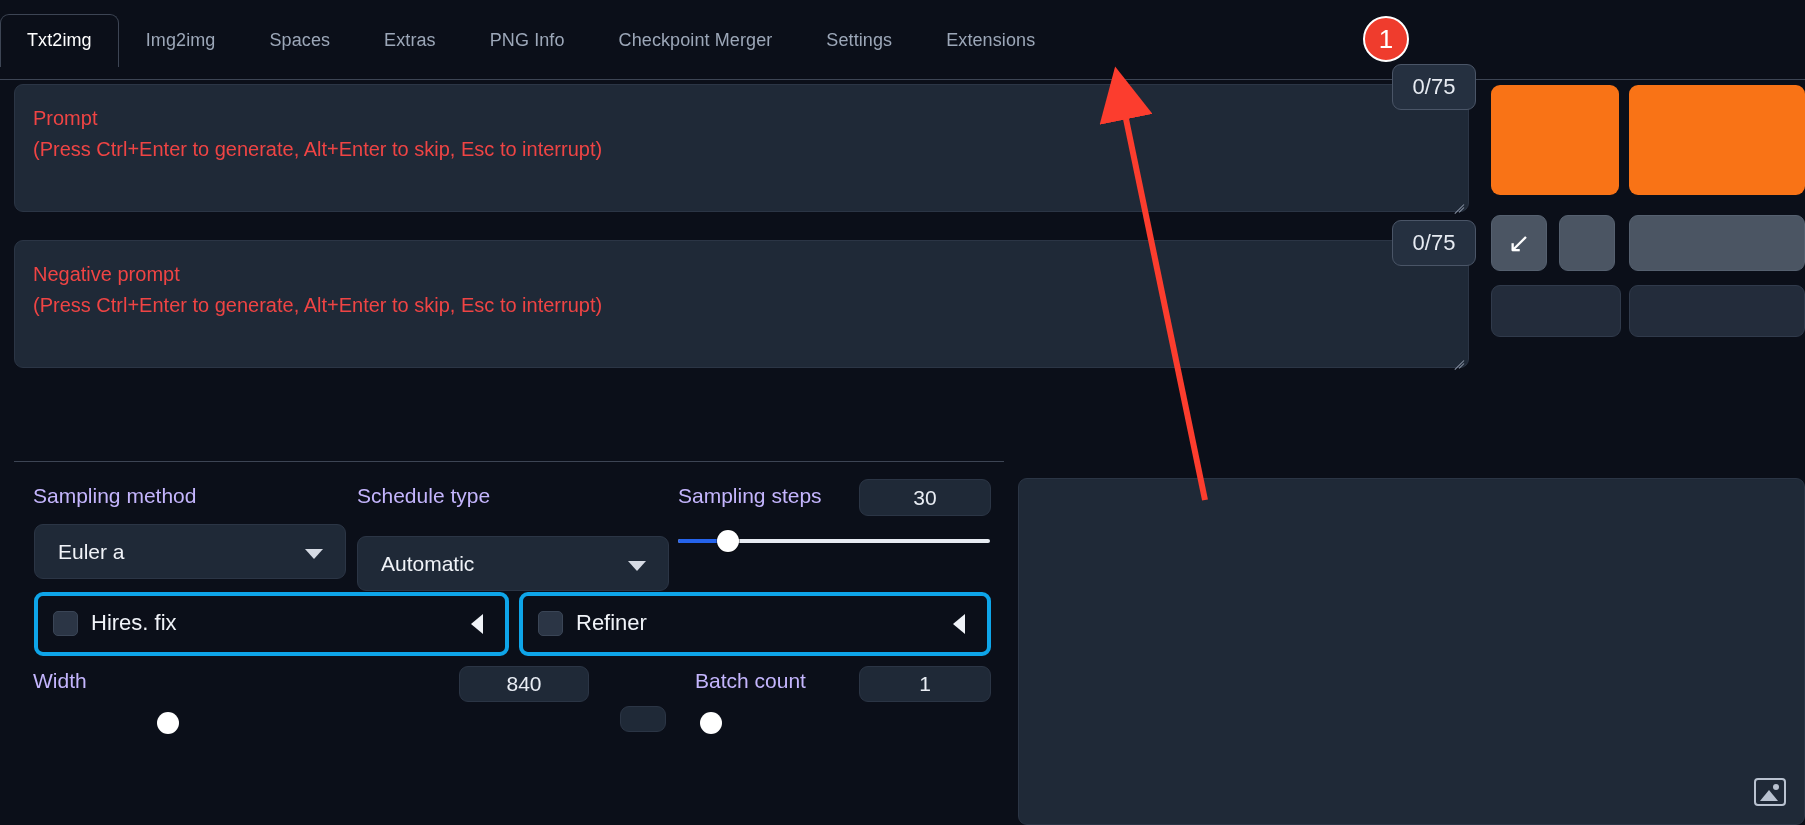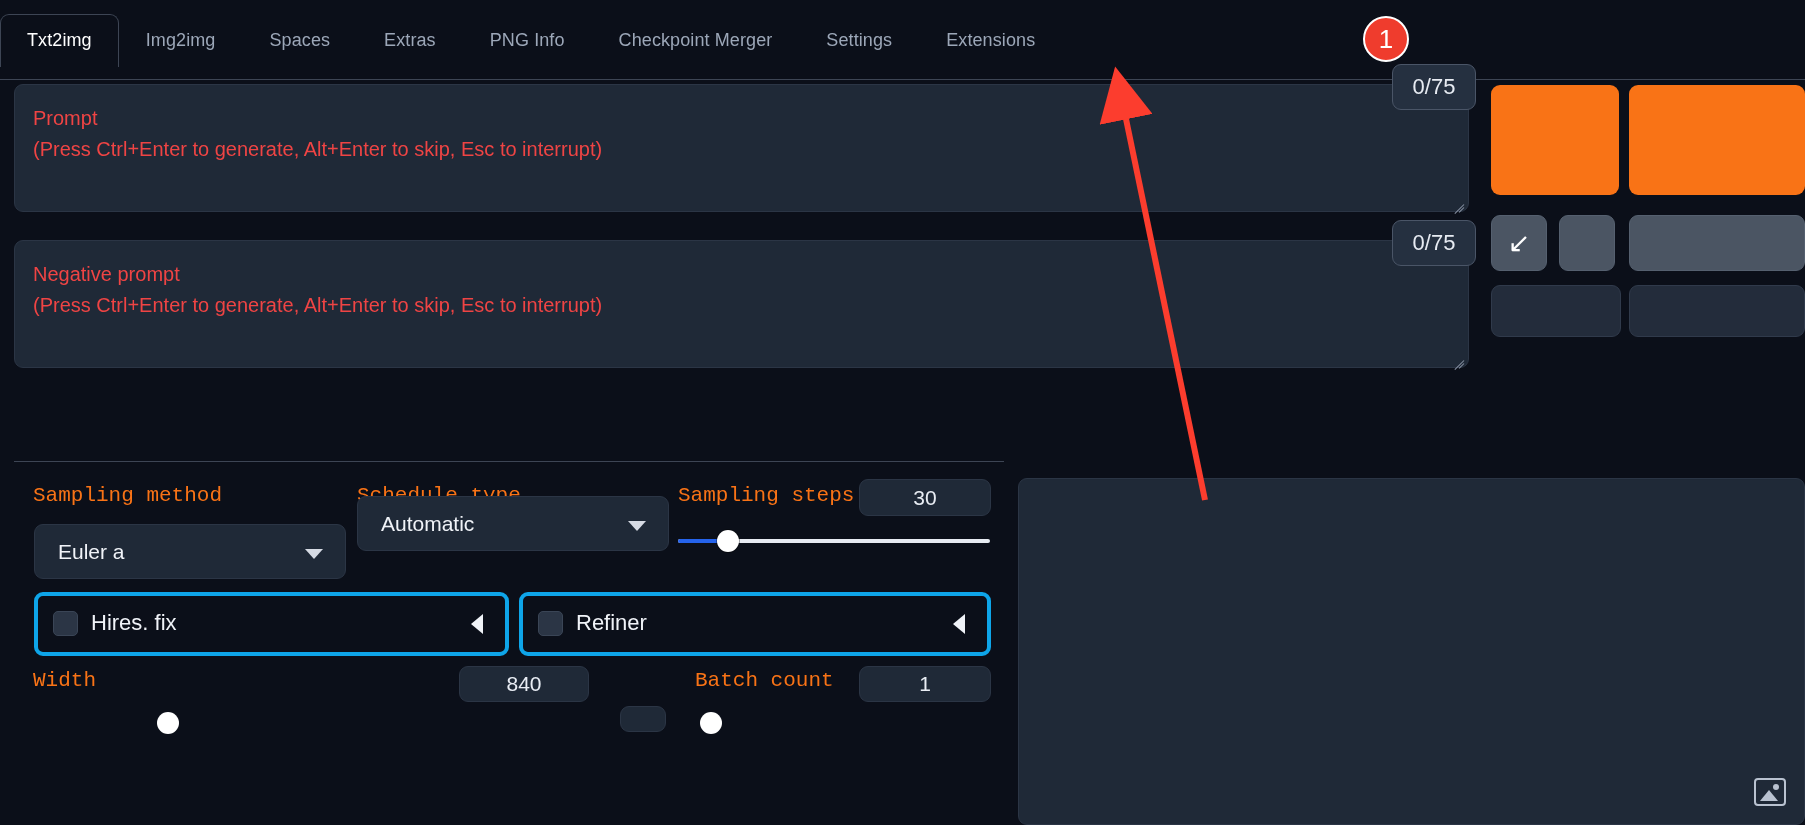--- a/index.html
+++ b/index.html
@@ -105,35 +105,35 @@
   .subtab.active {
     color: #ffffff; background: #0b0f19; border-color: #3d4554;
     position: relative; z-index: 3;
   }
   .subtab.active::after {
     content: ""; position: absolute; left: 0; right: 0; bottom: -1px; height: 2px; background: #0b0f19;
   }
 
   
   .form-label {
-    position: absolute; font-size: 21px; color: #f97316; line-height: 1; white-space: nowrap; font-family: Liberation Mono, monospace;
+    position: absolute; font-size: 21px; color: #c4b5fd; line-height: 1; white-space: nowrap;
   }
   #lbl-sampling-method { left: 33px; top: 485px; }
   #lbl-schedule-type   { left: 357px; top: 485px; }
   #lbl-sampling-steps  { left: 678px; top: 485px; }
   #lbl-width           { left: 33px; top: 670px; }
   #lbl-batch-count     { left: 695px; top: 670px; }
 
   
   .dropdown {
     position: absolute; height: 55px; background: #1f2937;
     border: 1px solid #2b3545; border-radius: 9px; cursor: pointer;
   }
   #dd-sampler  { left: 34px; top: 524px; width: 312px; }
-  #dd-schedule { left: 357px; top: 496px; width: 312px; }
+  #dd-schedule { left: 357px; top: 536px; width: 312px; }
   .dropdown .dd-value {
     position: absolute; left: 23px; top: 16px; font-size: 21px; color: #f0f3f8; line-height: 1;
   }
   .caret {
     position: absolute; right: 22px; top: 24px;
     width: 0; height: 0; border-left: 9px solid transparent;
     border-right: 9px solid transparent; border-top: 10px solid #d6dbe4;
   }
 
   

